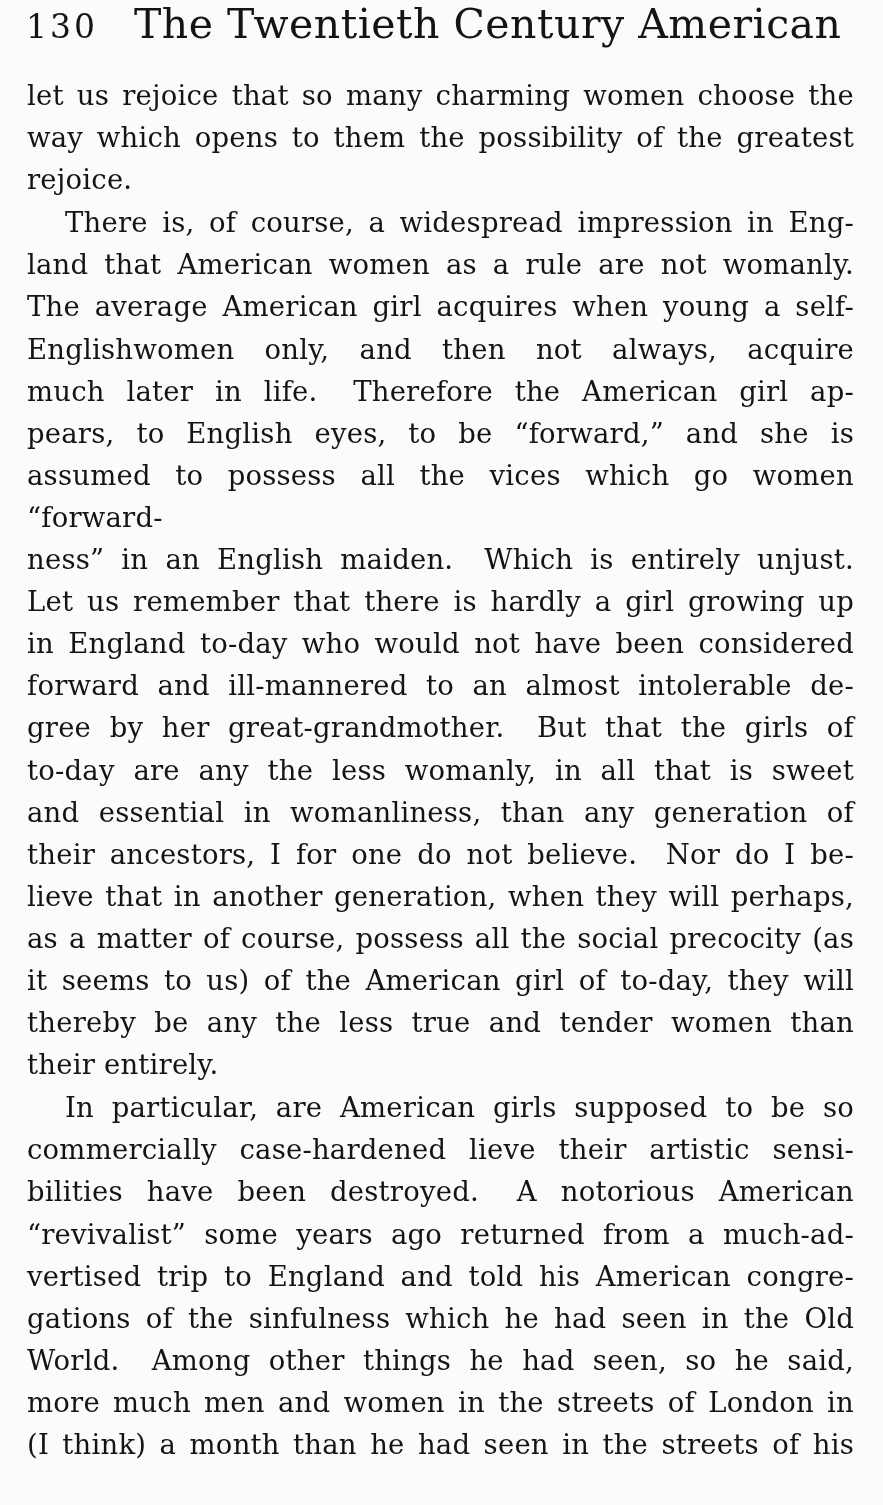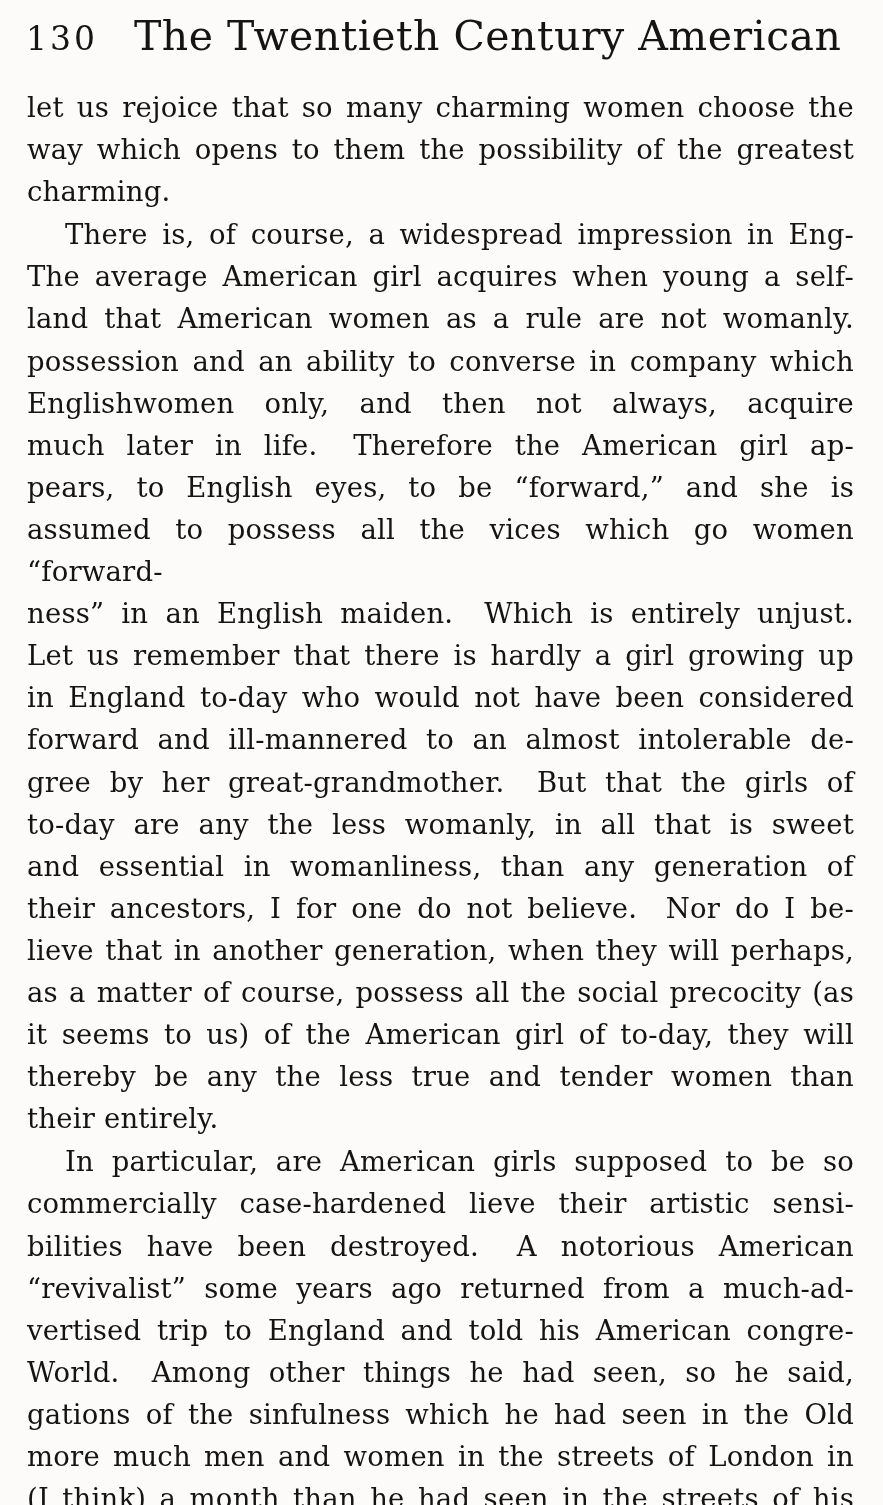--- a/index.html
+++ b/index.html
@@ -5,21 +5,21 @@
 <style>
   * { margin: 0; padding: 0; box-sizing: border-box; }
   html, body { background: #ffffff; }
   .page {
     position: relative;
     width: 883px;
     height: 1505px;
     background: var(--paper, #fcfbf9);
     color: var(--ink, #141414);
     font-family: "DejaVu Serif", "Liberation Serif", serif;
-    padding: 12px 28px 0 26px;
+    padding: 0 28px 0 26px;
     overflow: hidden;
   }
   .header {
     display: flex;
     align-items: baseline;
     gap: 36px;
     margin-bottom: 26px;
     white-space: nowrap;
   }
   .page-number {
@@ -53,27 +53,26 @@
 
 <div class="page">
   <div class="header">
     <span class="page-number">130</span>
     <span class="running-title">The Twentieth Century American</span>
   </div>
   <div class="text-block">
       <div class="paragraph">
         <div class="line">let us rejoice that so many charming women choose the</div>
         <div class="line">way which opens to them the possibility of the greatest</div>
-        <div class="line short">charming.</div>
+        <div class="line short">rejoice.</div>
       </div>
       <div class="paragraph">
         <div class="line indent">There is, of course, a widespread impression in Eng-</div>
+        <div class="line">land that American women as a rule are not womanly.</div>
         <div class="line">The average American girl acquires when young a self-</div>
-        <div class="line">land that American women as a rule are not womanly.</div>
-        <div class="line">possession and an ability to converse in company which</div>
         <div class="line">Englishwomen only, and then not always, acquire</div>
         <div class="line">much later in life.  Therefore the American girl ap-</div>
         <div class="line">pears, to English eyes, to be “forward,” and she is</div>
         <div class="line">assumed to possess all the vices which go women “forward-</div>
         <div class="line">ness” in an English maiden.  Which is entirely unjust.</div>
         <div class="line">Let us remember that there is hardly a girl growing up</div>
         <div class="line">in England to-day who would not have been considered</div>
         <div class="line">forward and ill-mannered to an almost intolerable de-</div>
         <div class="line">gree by her great-grandmother.  But that the girls of</div>
         <div class="line">to-day are any the less womanly, in all that is sweet</div>
@@ -84,19 +83,19 @@
         <div class="line">it seems to us) of the American girl of to-day, they will</div>
         <div class="line">thereby be any the less true and tender women than</div>
         <div class="line short">their entirely.</div>
       </div>
       <div class="paragraph">
         <div class="line indent">In particular, are American girls supposed to be so</div>
         <div class="line">commercially case-hardened lieve their artistic sensi-</div>
         <div class="line">bilities have been destroyed.  A notorious American</div>
         <div class="line">“revivalist” some years ago returned from a much-ad-</div>
         <div class="line">vertised trip to England and told his American congre-</div>
+        <div class="line">gations of the sinfulness which he had seen in the Old</div>
         <div class="line">World.  Among other things he had seen, so he said,</div>
-        <div class="line">gations of the sinfulness which he had seen in the Old</div>
         <div class="line">more much men and women in the streets of London in</div>
         <div class="line">(I think) a month than he had seen in the streets of his</div>
       </div>
     </div>
 </div>
 
 </body></html>

